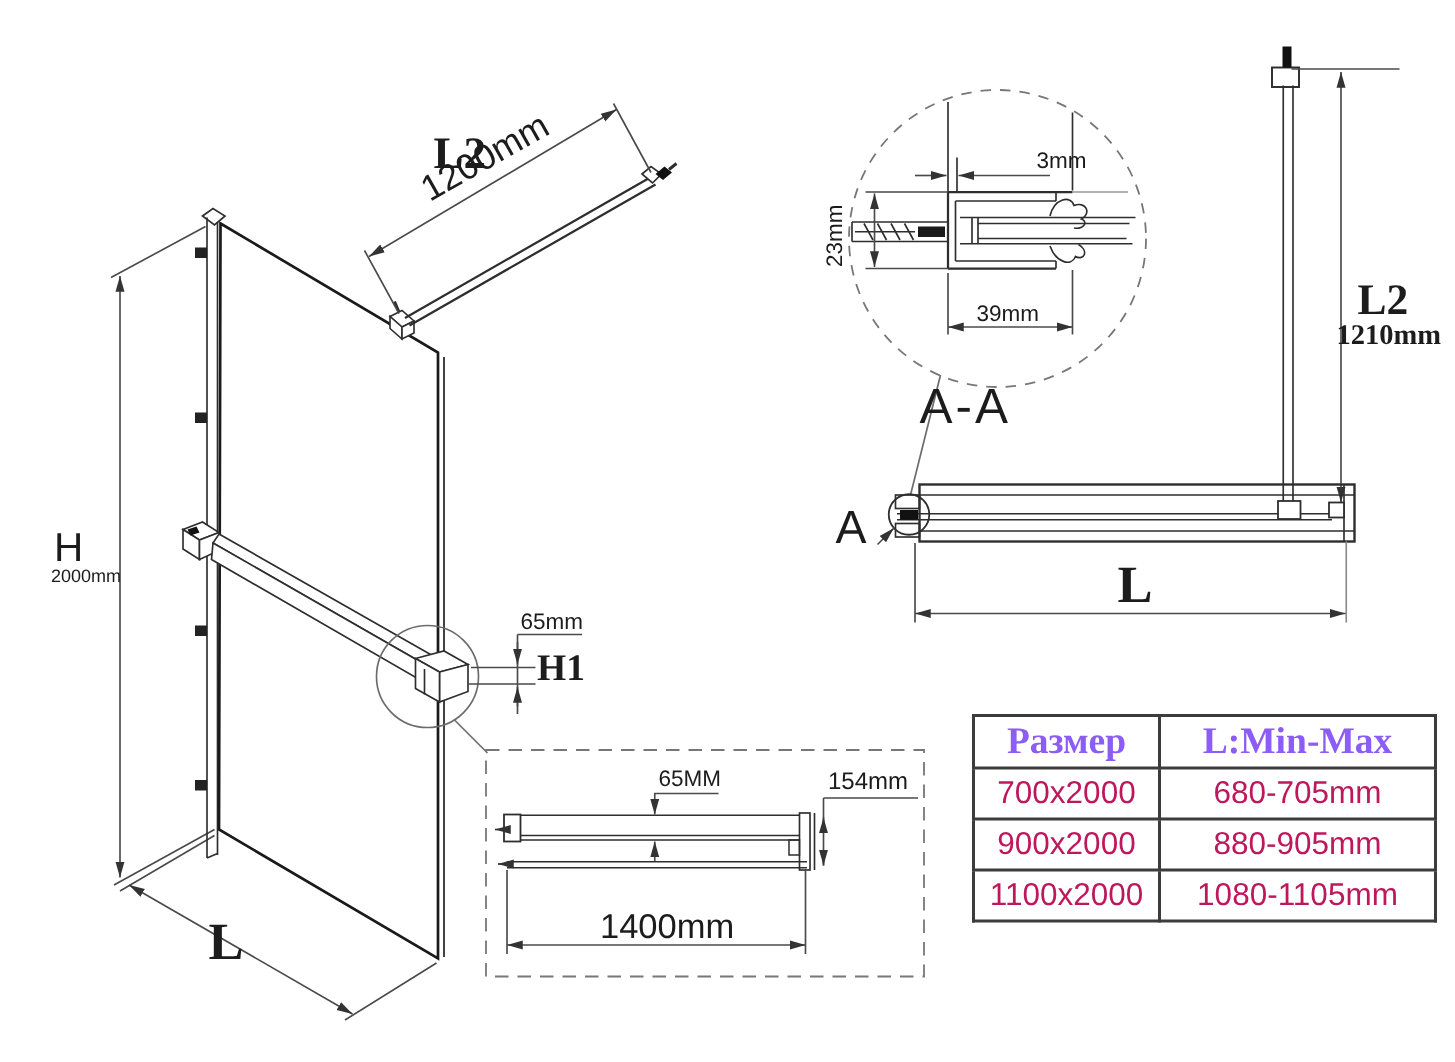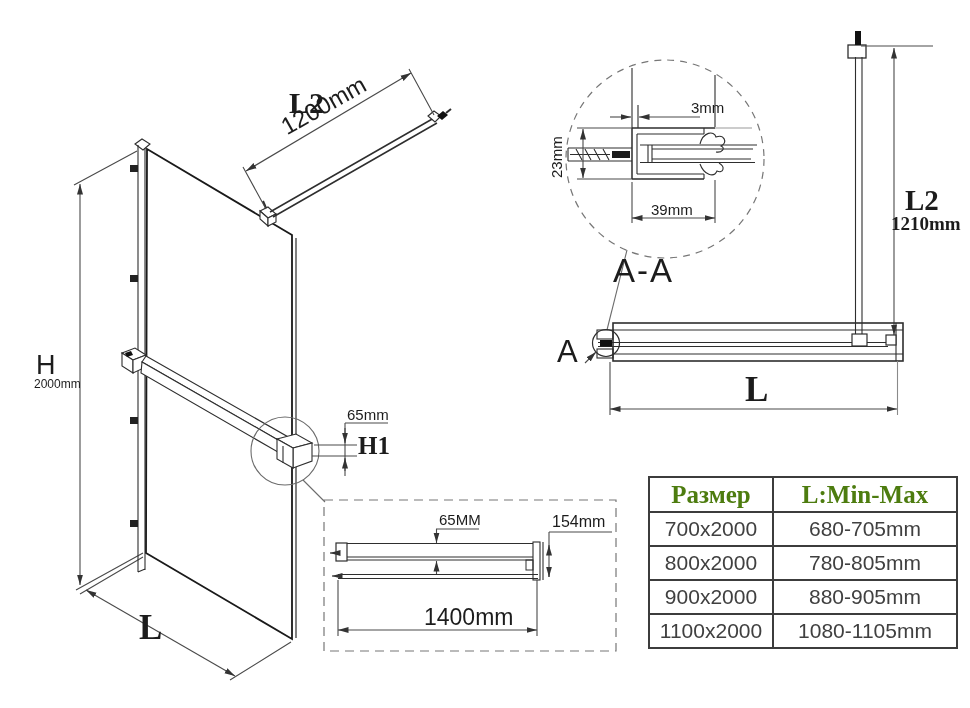--- a/index.html
+++ b/index.html
@@ -10,22 +10,22 @@
   .lbl{position:absolute;white-space:nowrap;color:#1c1c1c;line-height:1.05;}
   .serifb{font-family:"Liberation Serif",serif;font-weight:bold;}
   .sans{font-family:"Liberation Sans",sans-serif;}
   .rot-l2{transform:rotate(-29.5deg);transform-origin:0 100%;}
   .rot-90{transform:rotate(-90deg);transform-origin:0 0;}
   table.size{position:absolute;left:648px;top:464px;width:308px;border-collapse:collapse;
              table-layout:fixed;background:#fff;}
   table.size td,table.size th{border:2px solid #3c3c3c;text-align:center;vertical-align:middle;
              overflow:hidden;}
   table.size th{font-family:"Liberation Serif",serif;font-weight:bold;font-size:25px;
-             height:31px;color:#4d7c0f;}
-  table.size td{font-family:"Liberation Sans",sans-serif;font-size:21px;height:30px;color:#404040;}
+             height:31px;color:#8b5cf6;}
+  table.size td{font-family:"Liberation Sans",sans-serif;font-size:21px;height:30px;color:#be185d;}
   table.size col.c1{width:124px;} table.size col.c2{width:184px;}
 </style>
 </head>
 <body>
 
 <div id="stage">
 
 <svg width="970" height="708" viewBox="0 0 970 708">
   <defs>
     <marker id="ar" markerWidth="12" markerHeight="9" refX="10.5" refY="4" orient="auto-start-reverse" markerUnits="userSpaceOnUse">
@@ -180,41 +180,37 @@
 <div class="lbl sans" style="left:651px;top:190px;font-size:15px;">39mm</div>
 <div class="lbl sans" style="left:613px;top:242px;font-size:33px;letter-spacing:2px;">A-A</div>
 
 <div class="lbl serifb" style="left:905px;top:173px;font-size:29px;">L2</div>
 <div class="lbl serifb" style="left:891px;top:202px;font-size:19px;">1210mm</div>
 <div class="lbl sans" style="left:557px;top:324px;font-size:31px;">A</div>
 <div class="lbl serifb" style="left:745px;top:360px;font-size:35px;">L</div>
 
 <div class="lbl sans" style="left:439px;top:500px;font-size:15px;">65MM</div>
 <div class="lbl sans" style="left:552px;top:502px;font-size:16px;">154mm</div>
-<div class="lbl sans" style="left:400px;top:593px;font-size:23px;margin-left:24px;">1400mm</div>
+<div class="lbl sans" style="left:400px;top:593px;font-size:23px;">1400mm</div>
 
 <table class="size">
   <colgroup>
         <col class="c1">
         <col class="c2">
       </colgroup>
   <tbody>
         <tr>
     <th>Размер</th>
     <th>L:Min-Max</th>
   </tr>
   <tr>
     <td>700x2000</td>
     <td>680-705mm</td>
   </tr>
   <tr>
-    <td>800x2000</td>
-    <td>780-805mm</td>
-  </tr>
-  <tr>
     <td>900x2000</td>
     <td>880-905mm</td>
   </tr>
   <tr>
     <td>1100x2000</td>
     <td>1080-1105mm</td>
   </tr>
 </tbody>
     </table>
 

